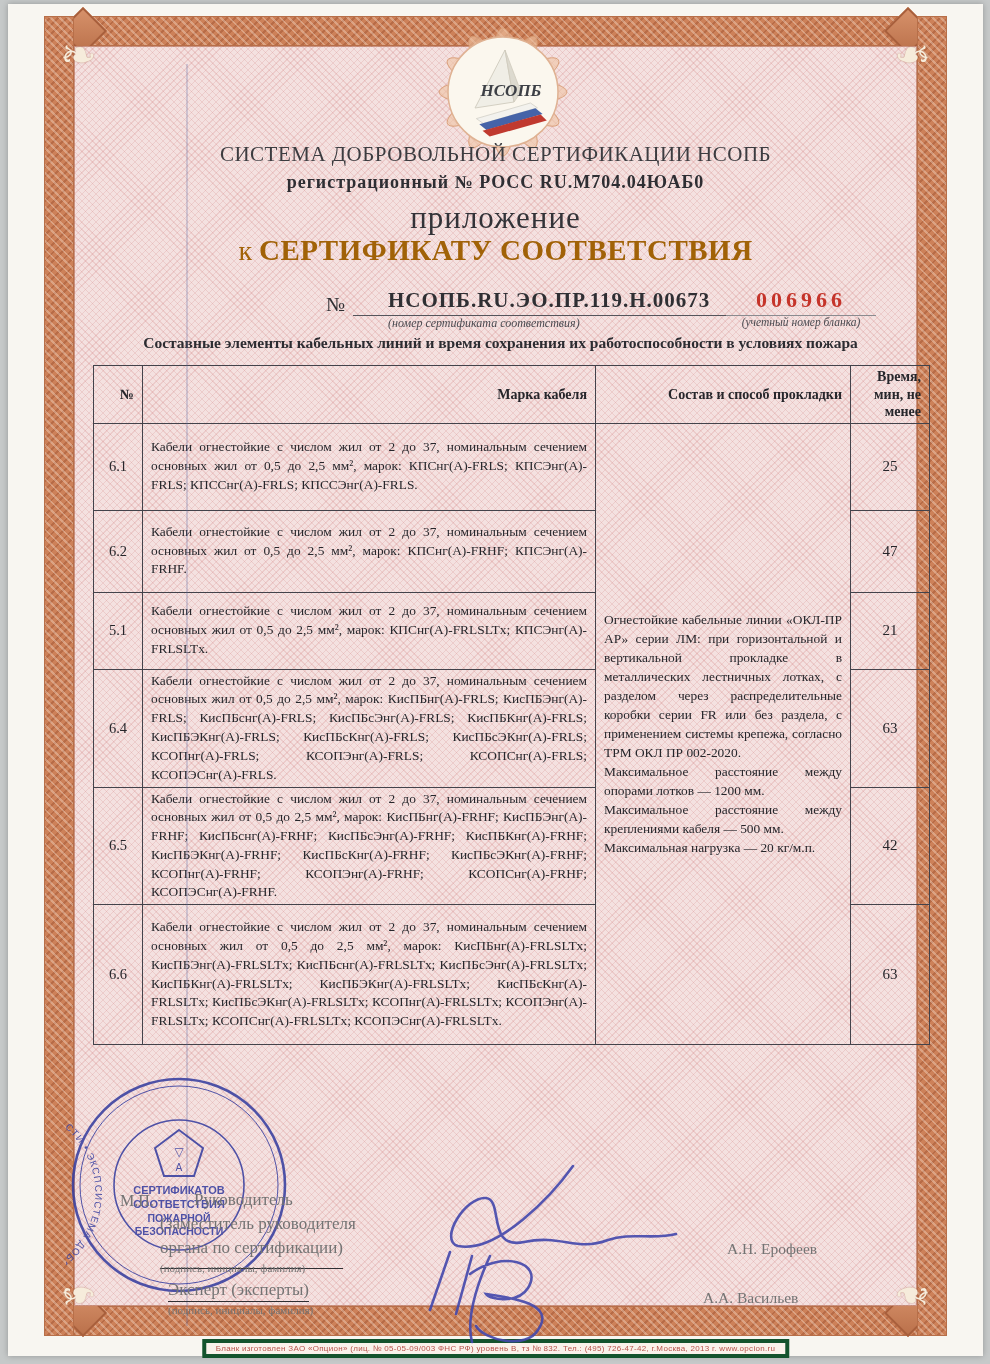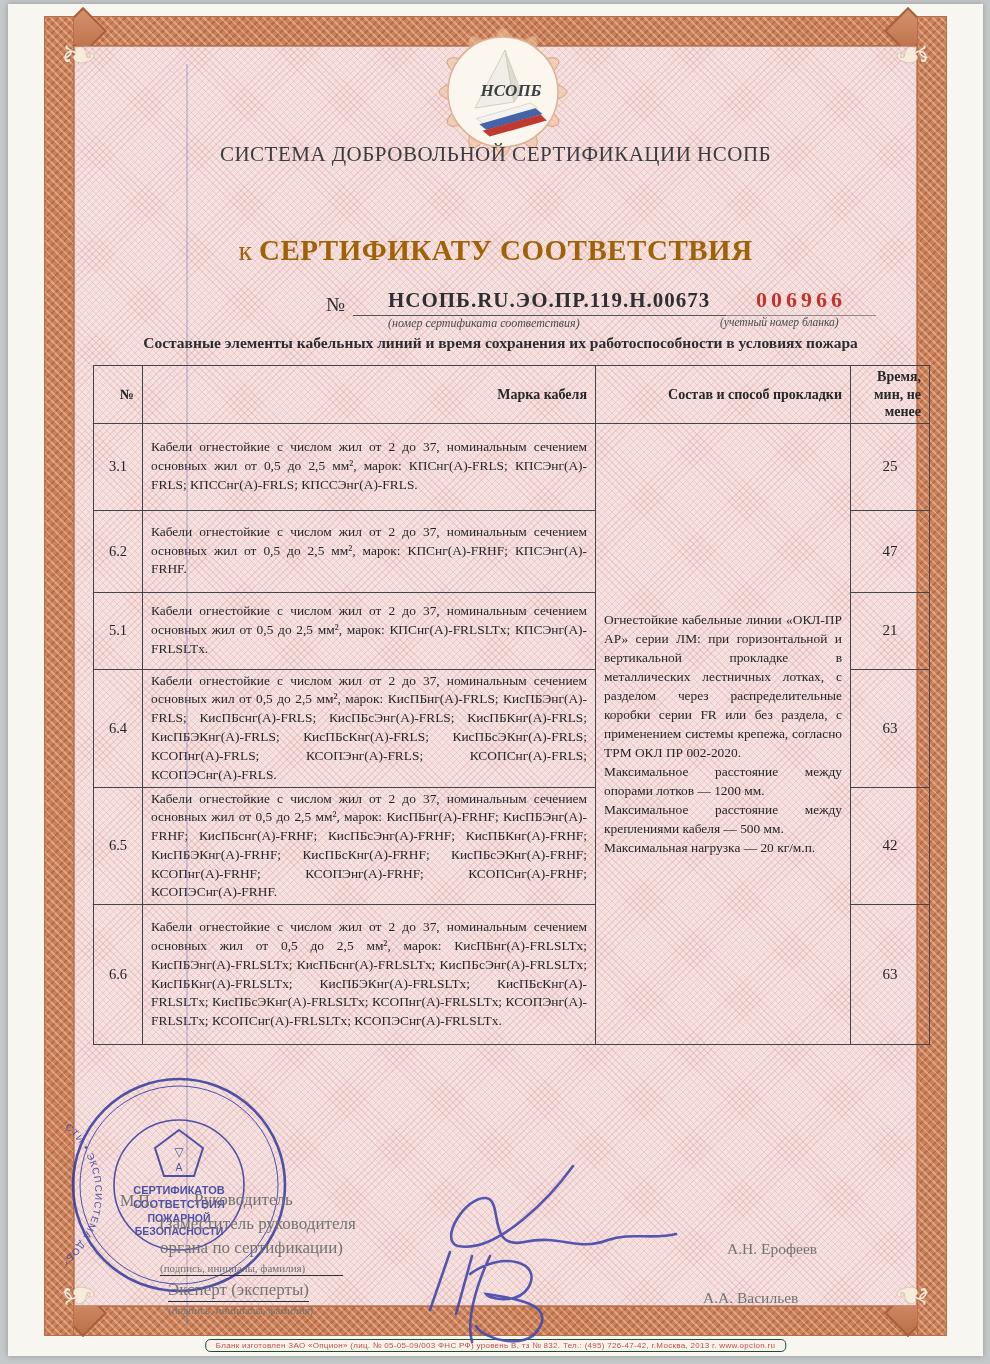--- a/index.html
+++ b/index.html
@@ -53,53 +53,53 @@
   .title2{top:230px;font-size:28px;color:#a16207;}
   .title2 b{font-size:29px;letter-spacing:.5px;}
   .cert-line{position:absolute;top:284px;left:318px;z-index:5;}
   .cert-line .nosign{font-size:20px;vertical-align:bottom;}
   .cert-num{display:inline-block;font-size:21px;font-weight:bold;letter-spacing:1px;
       border-bottom:1.5px solid #55555c;padding:0 26px 2px 26px;margin-left:8px;min-width:340px;text-align:center;}
   .cert-cap{position:absolute;top:312px;left:380px;font-size:12px;font-style:italic;color:#4a4a50;z-index:5;}
   .blank-num{position:absolute;top:283px;left:718px;width:150px;text-align:center;
       font-size:22px;font-weight:bold;letter-spacing:4px;color:#c5342a;
       border-bottom:1.5px solid #8b8b90;padding-bottom:2px;z-index:5;}
-  .blank-cap{position:absolute;top:312px;left:712px;width:162px;
+  .blank-cap{position:absolute;top:312px;left:712px;width:162px;text-align:center;
       font-size:11.5px;font-style:italic;color:#4a4a50;z-index:5;}
   .table-caption{position:absolute;top:330px;left:90px;right:80px;text-align:center;
       font-size:15.5px;font-weight:bold;color:#2c2c31;z-index:5;}
   
   table.main{position:absolute;left:85px;top:361px;border-collapse:collapse;z-index:5;
       font-size:13.4px;color:#26262b;}
   table.main td,table.main th{border:1.4px solid #43434b;padding:2px 8px;}
   th.h{font-weight:bold;font-size:14px;text-align:right;vertical-align:middle;line-height:1.25;}
   td.num{width:32px;text-align:center;vertical-align:middle;font-size:14.5px;padding:0 2px;}
   td.brand{width:436px;text-align:justify;vertical-align:middle;line-height:1.4;padding:3px 9px;}
   td.comp{width:238px;vertical-align:middle;line-height:1.42;padding:2px 8px;}
   td.comp p{margin:0;text-align:justify;}
   td.time{width:62px;text-align:center;vertical-align:middle;font-size:15px;}
   
   .sig-label{position:absolute;z-index:7;color:#737373;}
   .mp{left:112px;top:1188px;font-size:16px;}
   .head1{left:186px;top:1186px;font-size:17px;}
   .head2{left:152px;top:1210px;font-size:17px;}
-  .head3{left:152px;top:1234px;font-size:17px;border-bottom:1.6px solid #2f2f33;padding-bottom:17px;}
+  .head3{left:152px;top:1234px;font-size:17px;border-bottom:1.6px solid #2f2f33;padding-bottom:10px;}
   .cap1{left:152px;top:1258px;font-size:11px;}
   .expert{left:160px;top:1276px;font-size:17px;border-bottom:1.6px solid #2f2f33;padding-bottom:1px;}
   .cap2{left:160px;top:1300px;font-size:11px;}
   .name1{left:695px;top:1236px;font-size:15.5px;margin-left:24px;}
   .name2{left:695px;top:1285px;font-size:15.5px;}
   
   .stamp{position:absolute;left:58px;top:1068px;z-index:6;opacity:.88;}
   .sigs{position:absolute;left:330px;top:1120px;z-index:8;}
   
   .imprint{position:absolute;left:50%;transform:translateX(-50%);top:1335px;z-index:7;
       font-family:"Liberation Sans","DejaVu Sans",sans-serif;
       font-size:8px;color:#b5524a;letter-spacing:.3px;white-space:nowrap;
-      background:rgba(250,241,234,.85);border:1px solid #14532d;border-radius:5px;padding:1px 10px;}
+      background:rgba(250,241,234,.85);border:4px solid #14532d;border-radius:0;padding:1px 10px;}
   .rosette{position:absolute;left:407px;top:18px;z-index:5;}
 </style>
 </head>
 <body>
 
 <div class="paper">
 
   <div class="band top">
     <div class="corner-diamond cd-tl"></div>
     <div class="corner-diamond cd-tr"></div>
@@ -136,41 +136,43 @@
     </g>
     <text x="96" y="74" font-family="Liberation Serif, DejaVu Serif, serif" font-size="17" font-weight="bold" font-style="italic" fill="#3d4046" text-anchor="middle">НСОПБ</text>
     <g transform="rotate(-10 88 98)">
       <polygon points="62,92 118,86 124,92 68,98" fill="#f3f2ee" stroke="#c9c6bd" stroke-width="0.6"></polygon>
       <polygon points="64,98 122,92 128,99 70,105" fill="#4563a8"></polygon>
       <polygon points="66,105 126,99 131,106 72,112" fill="#c0392f"></polygon>
     </g>
   </svg>
 
   <div class="hdr system-line">СИСТЕМА ДОБРОВОЛЬНОЙ СЕРТИФИКАЦИИ НСОПБ</div>
+  <div class="hdr reg-line">регистрационный № РОСС RU.М704.04ЮАБ0</div>
+  <div class="hdr title1">приложение</div>
   <div class="hdr title2"><span>к </span><b>СЕРТИФИКАТУ СООТВЕТСТВИЯ</b></div>
 
   <div class="cert-line">
     <span class="nosign">№</span><span class="cert-num">НСОПБ.RU.ЭО.ПР.119.Н.00673</span>
   </div>
   <div class="cert-cap">(номер сертификата соответствия)</div>
   <div class="blank-num">006966</div>
   <div class="blank-cap">(учетный номер бланка)</div>
 
   <div class="table-caption">Составные элементы кабельных линий и время сохранения их работоспособности в условиях пожара</div>
 
   <table class="main">
     <tbody>
         <tr style="height:56px">
       <th class="h" style="width:32px">№</th>
       <th class="h" style="width:436px">Марка кабеля</th>
       <th class="h" style="width:238px">Состав и способ прокладки</th>
       <th class="h" style="width:62px">Время, мин, не менее</th>
     </tr>
     <tr style="height:87px">
-      <td class="num">3.1</td>
+      <td class="num">6.1</td>
       <td class="brand">Кабели огнестойкие с числом жил от 2 до 37, номинальным сечением основных жил от 0,5 до 2,5 мм², марок: КПСнг(А)-FRLS; КПСЭнг(А)-FRLS; КПССнг(А)-FRLS; КПССЭнг(А)-FRLS.</td>
       <td class="comp" rowspan="6">
         <p>Огнестойкие кабельные линии «ОКЛ-ПР АР» серии ЛМ: при горизонтальной и вертикальной прокладке в металлических лестничных лотках, с разделом через распределительные коробки серии FR или без раздела, с применением системы крепежа, согласно ТРМ ОКЛ ПР 002-2020.</p>
         <p>Максимальное расстояние между опорами лотков — 1200 мм.</p>
         <p>Максимальное расстояние между креплениями кабеля — 500 мм.</p>
         <p>Максимальная нагрузка — 20 кг/м.п.</p>
       </td>
       <td class="time">25</td>
     </tr>
     <tr style="height:82px">

